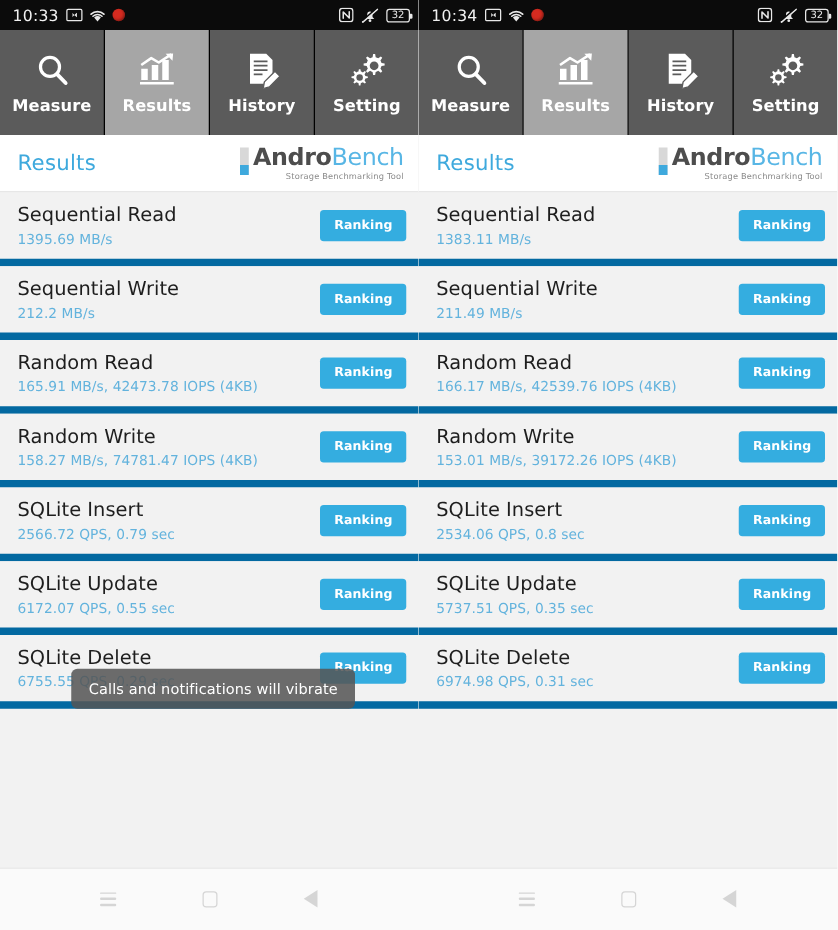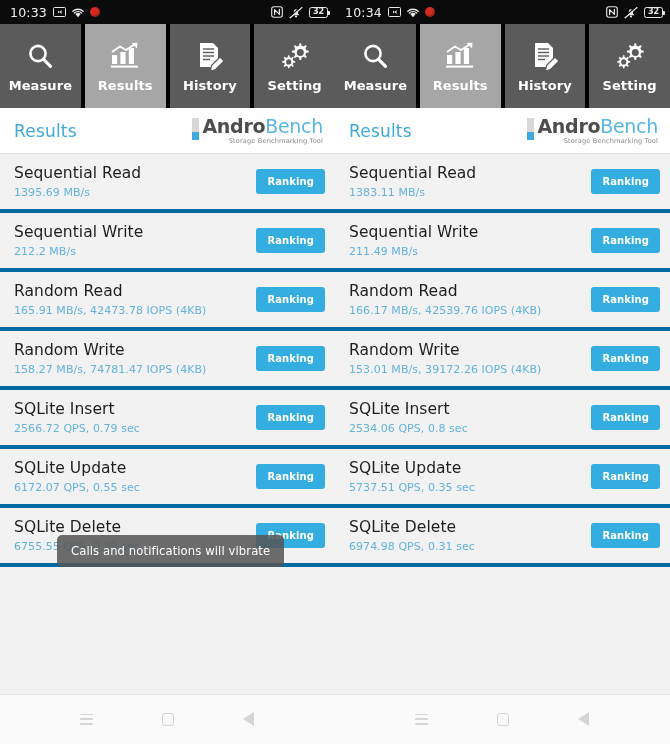--- a/index.html
+++ b/index.html
@@ -105,37 +105,36 @@
     right: -3px; top: 3px;
     width: 1.6px; height: 4px;
     background: #e8e8e8;
     border-radius: 0 1px 1px 0;
   }
   .battery-pill span {
     color: #e8e8e8;
     font-size: 8px;
     line-height: 1;
     font-family: "DejaVu Sans", "Liberation Sans", sans-serif;
-    font-weight: bold;
   }
 
   
   .tabbar {
     height: 84px;
     background: #5b5b5b;
     display: flex;
   }
   .tab {
     flex: 1;
     display: flex;
     flex-direction: column;
     align-items: center;
     justify-content: center;
     gap: 5px;
-    border-right: 4px solid #000000;
+    border-right: 1px solid #000000;
     box-sizing: border-box;
     cursor: pointer;
   }
   .tab:last-child { border-right: none; }
   .tab.active { background: #a6a6a6; }
   .tab-label {
     color: #ffffff;
     font-size: 13px;
     font-weight: bold;
     letter-spacing: .1px;
@@ -201,21 +200,21 @@
   }
 
   
   .results-list {
     background: #f2f2f2;
   }
   .result-row {
     height: 59px;
     box-sizing: border-box;
     background: #f2f2f2;
-    border-bottom: 4px solid #0369a1;
+    border-bottom: 6px solid #0369a1;
     display: flex;
     align-items: center;
     padding: 0 10px 0 14px;
     cursor: default;
   }
   .row-texts {
     flex: 1;
     min-width: 0;
   }
   .row-title {

